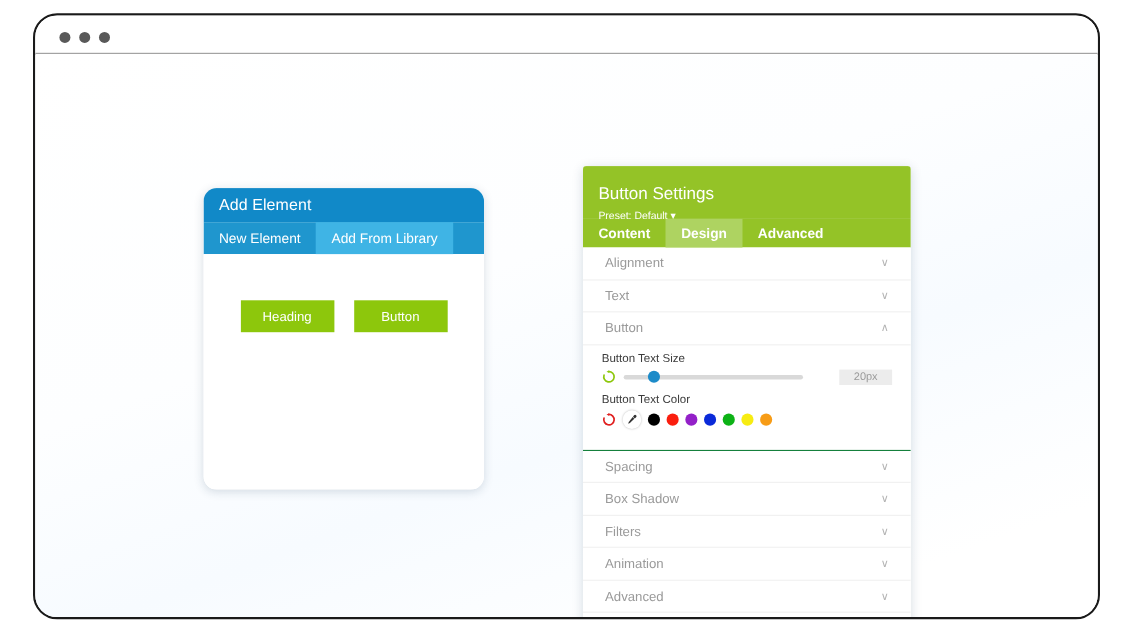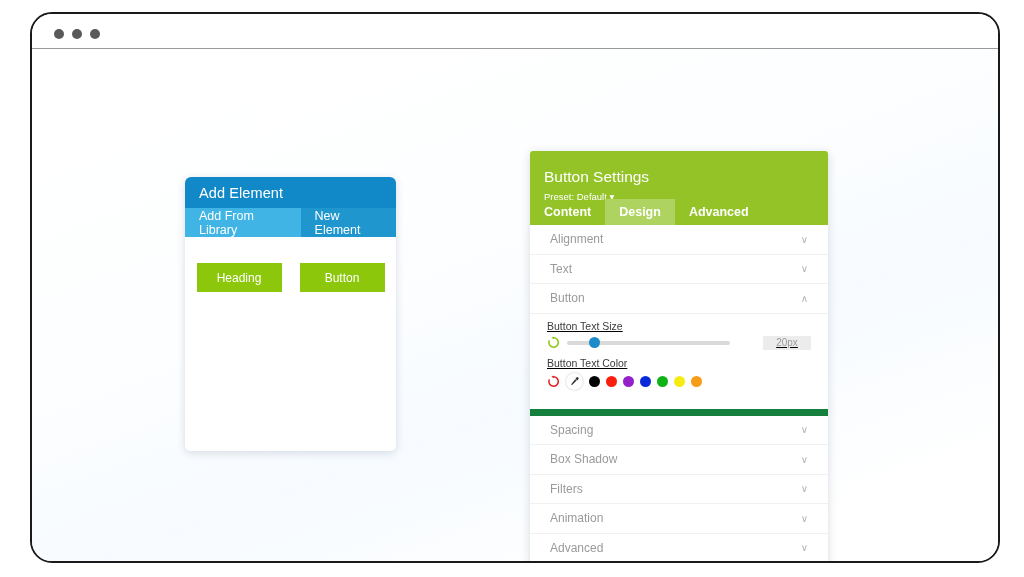--- a/index.html
+++ b/index.html
@@ -50,24 +50,24 @@
     position: absolute;
     left: 0; top: 36px;
     width: 100%;
     height: calc(100% - 36px);
     background: linear-gradient(160deg, #ffffff 0%, #fdfeff 40%, #f7fbff 62%, #ffffff 88%);
   }
 
   
   .add-element-panel {
     position: absolute;
-    left: 153px; top: 127px;
-    width: 211px; height: 274px;
-    background: #ffffff;
-    border-radius: 6px;
+    left: 153px; top: 121px;
+    width: 255px; height: 274px;
+    background: #ffffff;
+    border-radius: 12px;
     box-shadow: 0 2px 9px rgba(30,60,90,0.17);
     overflow: hidden;
   }
   .ae-header {
     height: 31px;
     background: #1189c8;
     display: flex;
     align-items: center;
     padding-left: 14px;
     box-sizing: border-box;
@@ -112,20 +112,21 @@
     height: 29px;
     background: #8dc70c;
     color: #ffffff;
     font-size: 12px;
     display: flex;
     align-items: center;
     justify-content: center;
     cursor: pointer;
     border: none;
     font-family: "Liberation Sans", sans-serif;
+    margin-top: 16px;
   }
 
   
   .settings-panel {
     position: absolute;
     left: 498px; top: 101px;
     width: 298px; height: 419px;
     background: #ffffff;
     border-radius: 3px;
     box-shadow: 0 2px 10px rgba(30,60,90,0.18);
@@ -191,22 +192,21 @@
     font-size: 12px;
   }
   .chev {
     color: #b3b3b3;
     font-size: 10px;
     font-family: "Liberation Sans", sans-serif;
   }
 
   .bs-sub {
     padding: 6px 17px 19px 17px;
-    border-bottom: 7px solid #15803d;
-    text-decoration: underline;
+    border-bottom: 1px solid #15803d;
   }
   .sub-label {
     color: #3b3b3b;
     font-size: 10.5px;
     margin-bottom: 4px;
   }
   .ctrl-row {
     display: flex;
     align-items: center;
     gap: 7px;
@@ -286,25 +286,25 @@
 
     <div class="browser-viewport">
 
       <div class="add-element-panel">
 
         <div class="ae-header">
           <span class="ae-header-title">Add Element</span>
         </div>
 
         <div class="ae-tabs">
+          <div class="ae-tab">
+            <span>New Element</span>
+          </div>
           <div class="ae-tab active">
             <span>Add From Library</span>
-          </div>
-          <div class="ae-tab">
-            <span>New Element</span>
           </div>
         </div>
 
         <div class="ae-body">
           <div class="ae-grid">
             <button class="ae-btn">Heading</button>
             <button class="ae-btn">Button</button>
           </div>
         </div>
       </div>

